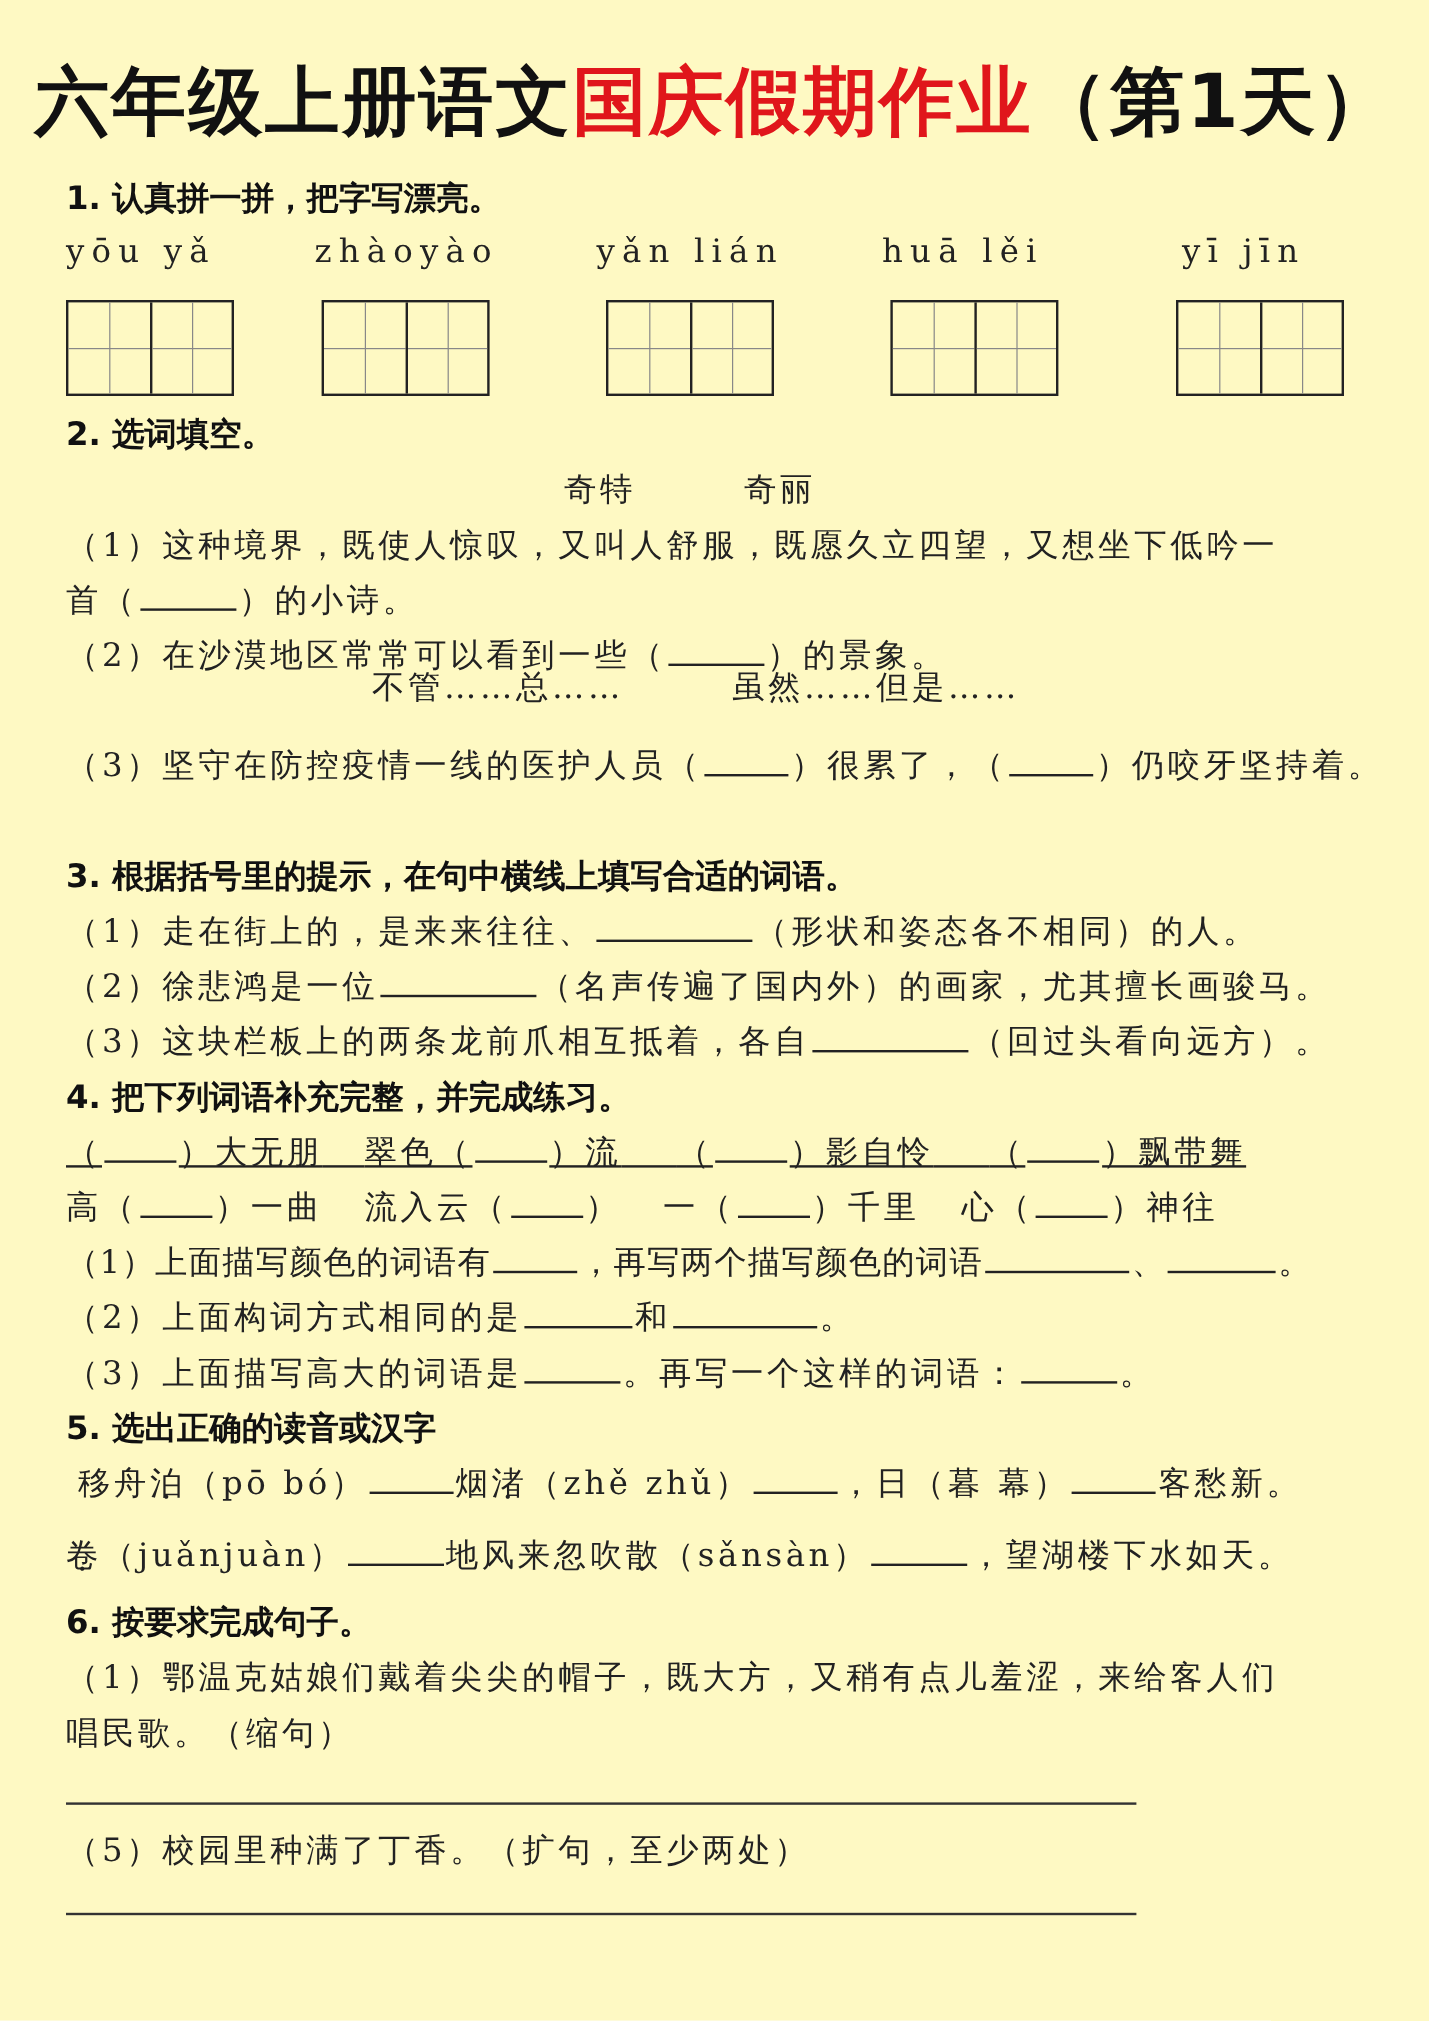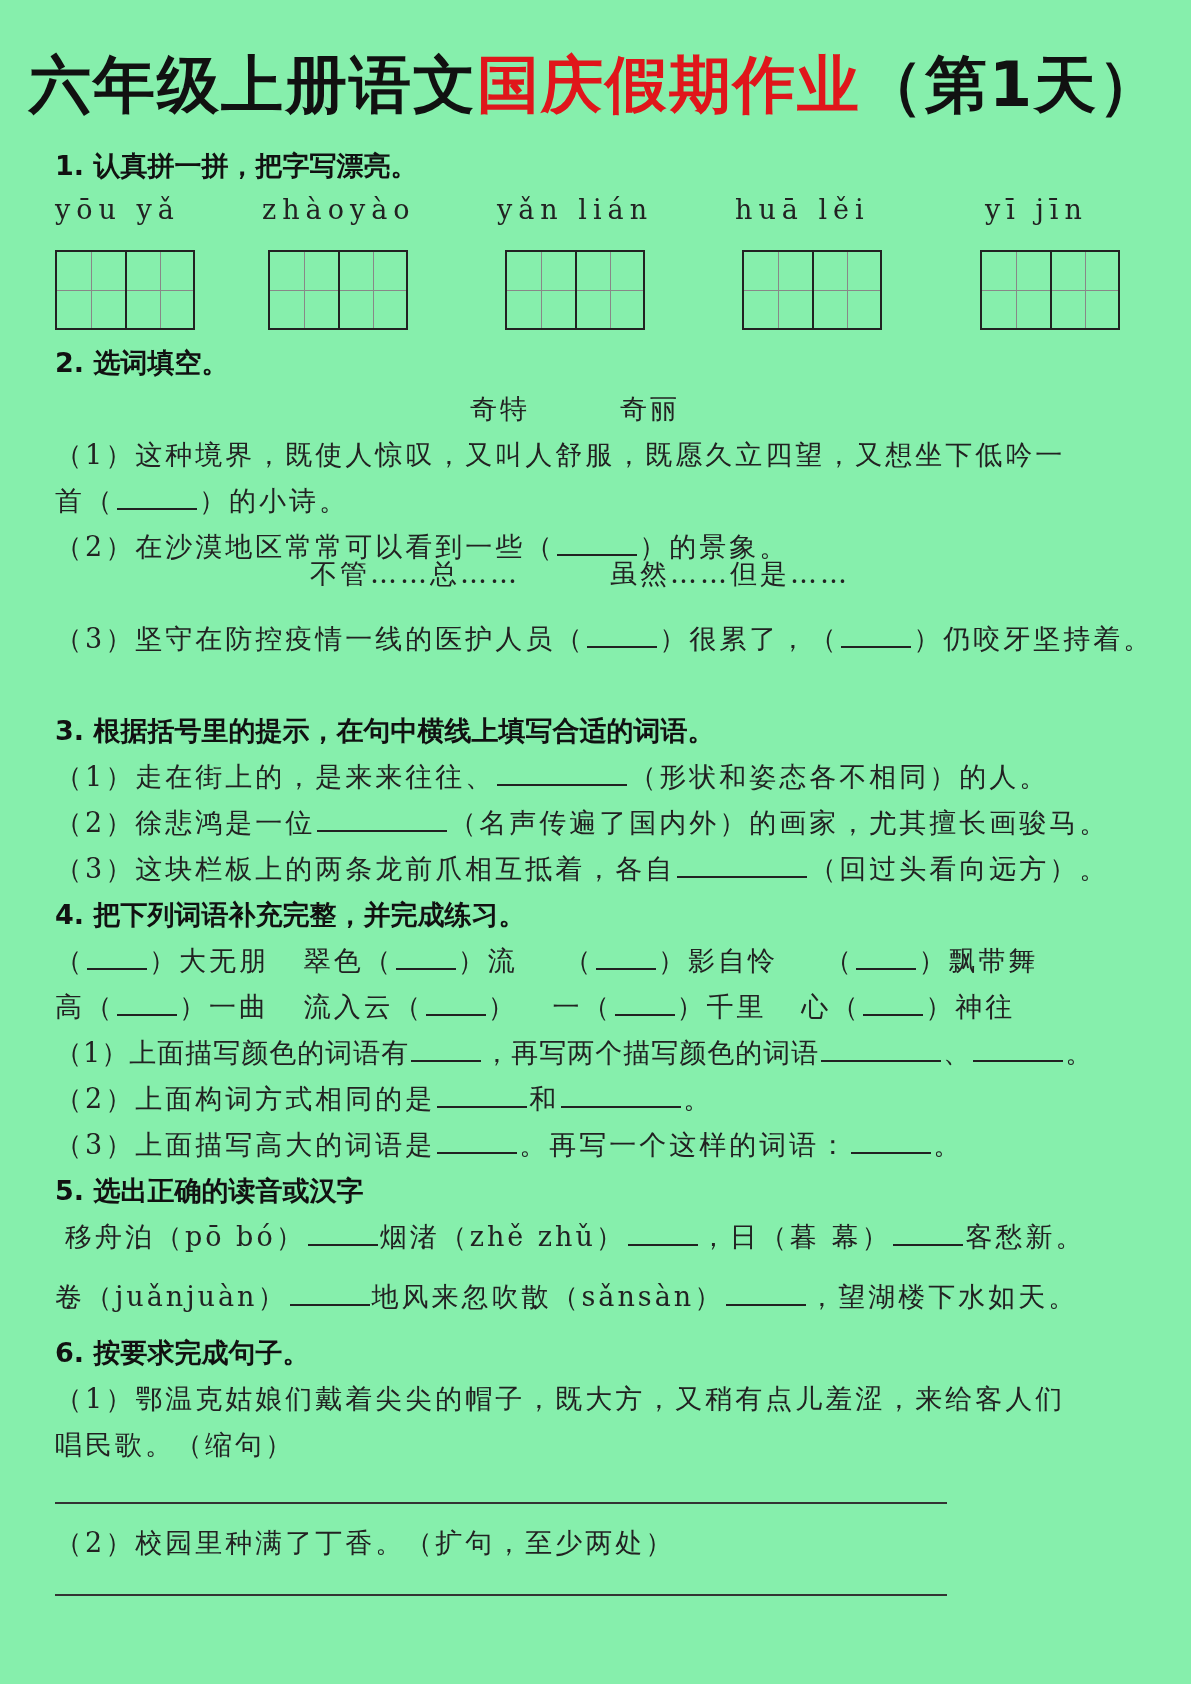--- a/index.html
+++ b/index.html
@@ -1,18 +1,18 @@
 <!DOCTYPE html>
 <html><head>
 <meta charset="utf-8">
 <style>
   * { margin: 0; padding: 0; box-sizing: border-box; }
   html, body { width: 1191px; height: 1684px; background: #ffffff; overflow: hidden; }
   body { position: relative; font-family: "DejaVu Serif", "Liberation Serif", serif; color: #1a1a1a; }
-  .page { position: absolute; left: 0; top: 0; width: 1191px; height: 1684px; background: #86efac; }
+  .page { position: absolute; left: 0; top: 0; width: 1191px; height: 1684px; background: #fef9c3; }
 
   .title { position: absolute; top: 40px; left: 0; width: 1191px; text-align: center;
     font-family: "DejaVu Sans", "Liberation Sans", sans-serif; font-weight: bold;
     font-size: 62px; letter-spacing: 2px; line-height: 90px; white-space: nowrap; }
   .title .black { color: #111111; }
   .title .red { color: #e0161b; }
 
   .abs { position: absolute; white-space: nowrap; }
   .q-head { font-family: "DejaVu Sans", "Liberation Sans", sans-serif; font-weight: bold; font-size: 27px; color: #111; line-height: 36px; }
   .line { font-size: 27px; color: #222; line-height: 36px; letter-spacing: 3px; }
@@ -85,21 +85,21 @@
     <span>（1）走在街上的，是来来往往、</span><span class="blank w130"></span><span>（形状和姿态各不相同）的人。</span>
   </div>
   <div class="abs line" style="left:55px; top:805px;">
     <span>（2）徐悲鸿是一位</span><span class="blank w130"></span><span>（名声传遍了国内外）的画家，尤其擅长画骏马。</span>
   </div>
   <div class="abs line" style="left:55px; top:851px;">
     <span>（3）这块栏板上的两条龙前爪相互抵着，各自</span><span class="blank w130"></span><span>（回过头看向远方）。</span>
   </div>
 
   <div class="abs q-head" style="left:55px; top:897px;">4. 把下列词语补充完整，并完成练习。</div>
-  <div class="abs line" style="left:55px; top:943px;">
+  <div class="abs line" style="left:55px; top:943px;text-decoration:underline;">
     <span>（</span><span class="blank w60"></span><span>）大无朋</span>&nbsp;&nbsp;
     <span>翠色（</span><span class="blank w60"></span><span>）流</span>&nbsp;&nbsp;&nbsp;
     <span>（</span><span class="blank w60"></span><span>）影自怜</span>&nbsp;&nbsp;&nbsp;
     <span>（</span><span class="blank w60"></span><span>）飘带舞</span>
   </div>
   <div class="abs line" style="left:55px; top:989px;">
     <span>高（</span><span class="blank w60"></span><span>）一曲</span>&nbsp;&nbsp;
     <span>流入云（</span><span class="blank w60"></span><span>）</span>&nbsp;&nbsp;
     <span>一（</span><span class="blank w60"></span><span>）千里</span>&nbsp;&nbsp;
     <span>心（</span><span class="blank w60"></span><span>）神往</span>
@@ -119,16 +119,16 @@
     <span>移舟</span><span class="dot">泊</span><span>（pō  bó）</span><span class="blank w70"></span><span>烟</span><span class="dot">渚</span><span>（zhě  zhǔ）</span><span class="blank w70"></span><span>，日（暮  幕）</span><span class="blank w70"></span><span>客愁新。</span>
   </div>
   <div class="abs line" style="left:55px; top:1279px;">
     <span class="dot">卷</span><span>（juǎnjuàn）</span><span class="blank w80"></span><span>地风来忽吹</span><span class="dot">散</span><span>（sǎnsàn）</span><span class="blank w80"></span><span>，望湖楼下水如天。</span>
   </div>
 
   <div class="abs q-head" style="left:55px; top:1335px;">6. 按要求完成句子。</div>
   <div class="abs line" style="left:55px; top:1381px;">（1）鄂温克姑娘们戴着尖尖的帽子，既大方，又稍有点儿羞涩，来给客人们</div>
   <div class="abs line" style="left:55px; top:1427px;">唱民歌。（缩句）</div>
   <div class="answer-line" style="top:1502px;"></div>
-  <div class="abs line" style="left:55px; top:1525px;">（2）校园里种满了丁香。（扩句，至少两处）</div>
+  <div class="abs line" style="left:55px; top:1525px;">（5）校园里种满了丁香。（扩句，至少两处）</div>
   <div class="answer-line" style="top:1594px;"></div>
 
 </div>
 
 </body></html>

